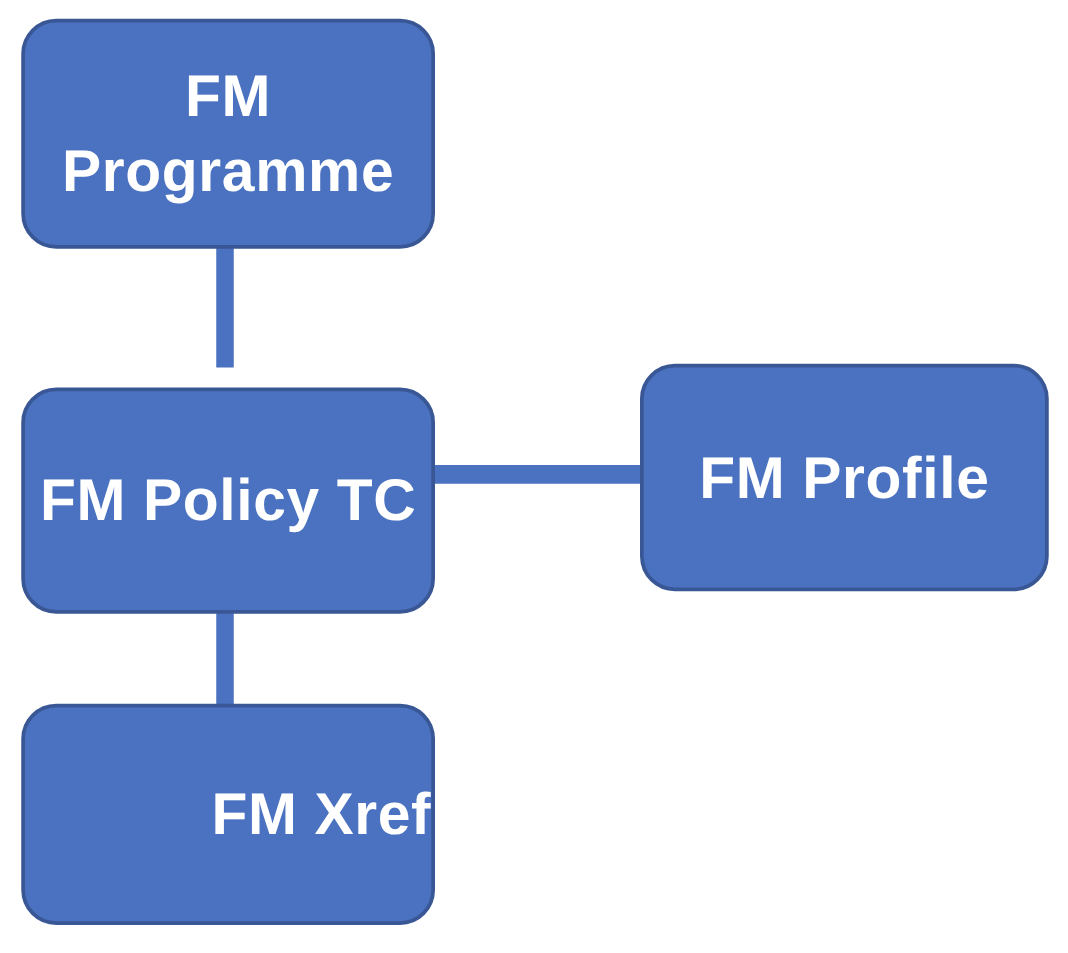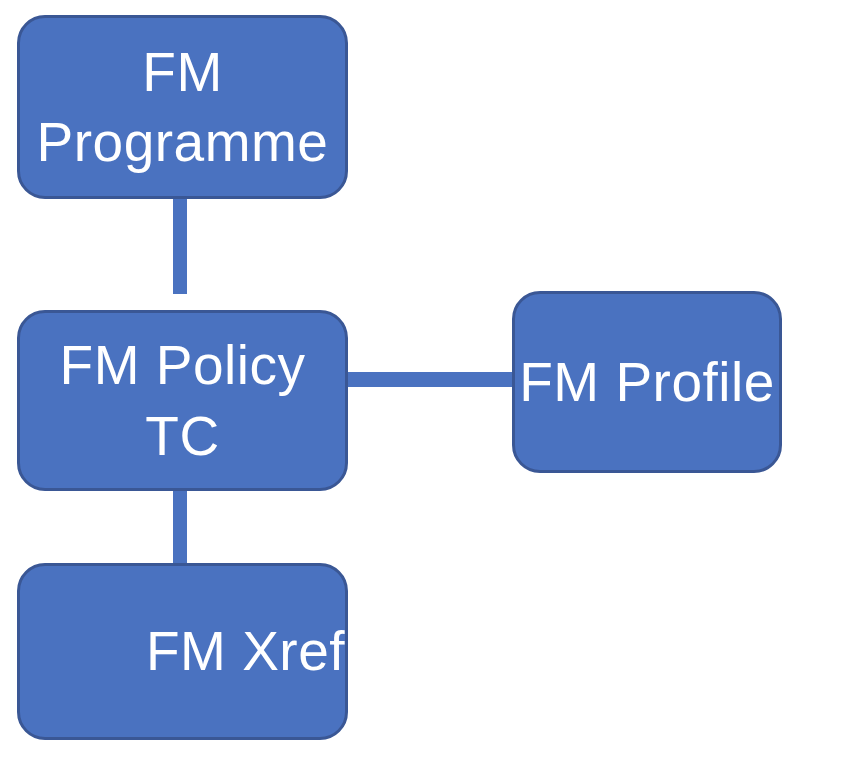--- a/index.html
+++ b/index.html
@@ -21,34 +21,34 @@
     border-radius: 28px;
     border: 3px solid #3A5795;
     background: #4A72C0;
     display: flex;
     align-items: center;
     justify-content: center;
     text-align: center;
   }
   .node .label {
     color: #ffffff;
-    font-size: 55px;
-    font-weight: normal;
+    font-size: 47px;
+    font-weight: bold;
     line-height: 1.28;
     white-space: pre-line;
     letter-spacing: 0.5px;
   }
   .connector {
     position: absolute;
     background: #4A72C0;
   }
   
   .node-programme { left: 17px;  top: 15px;  width: 331px; height: 184px; }
   .node-policy    { left: 17px;  top: 292px; width: 331px; height: 181px; margin-top: 18px; }
-  .node-profile   { left: 512px; top: 291px; width: 270px; height: 182px; }
+  .node-profile   { left: 512px; top: 291px; width: 327px; height: 182px; }
   .node-xref      { left: 17px;  top: 563px; width: 331px; height: 177px; justify-content: flex-end; }
   .conn-programme-policy { left: 173px; top: 197px; width: 14px;  height: 97px; }
   .conn-policy-xref      { left: 173px; top: 471px; width: 14px;  height: 94px; }
   .conn-policy-profile   { left: 347px; top: 372px; width: 167px; height: 15px; }
 </style>
 </head>
 <body>
 
 <div class="canvas">
 

